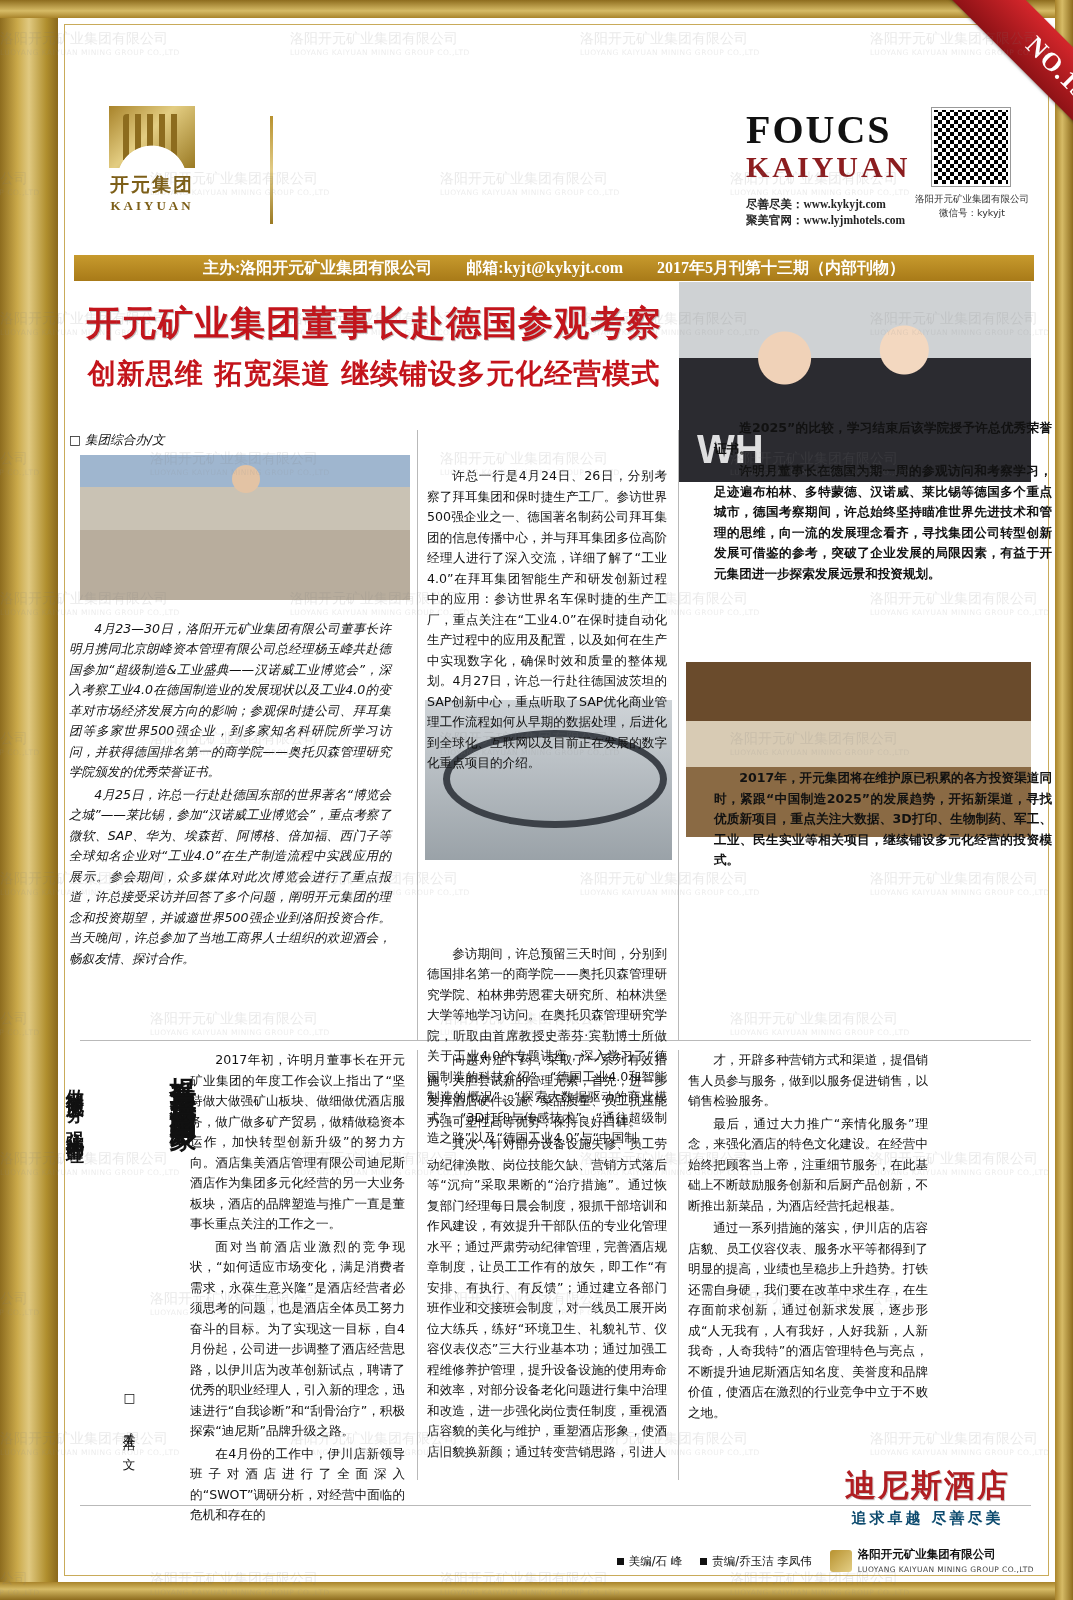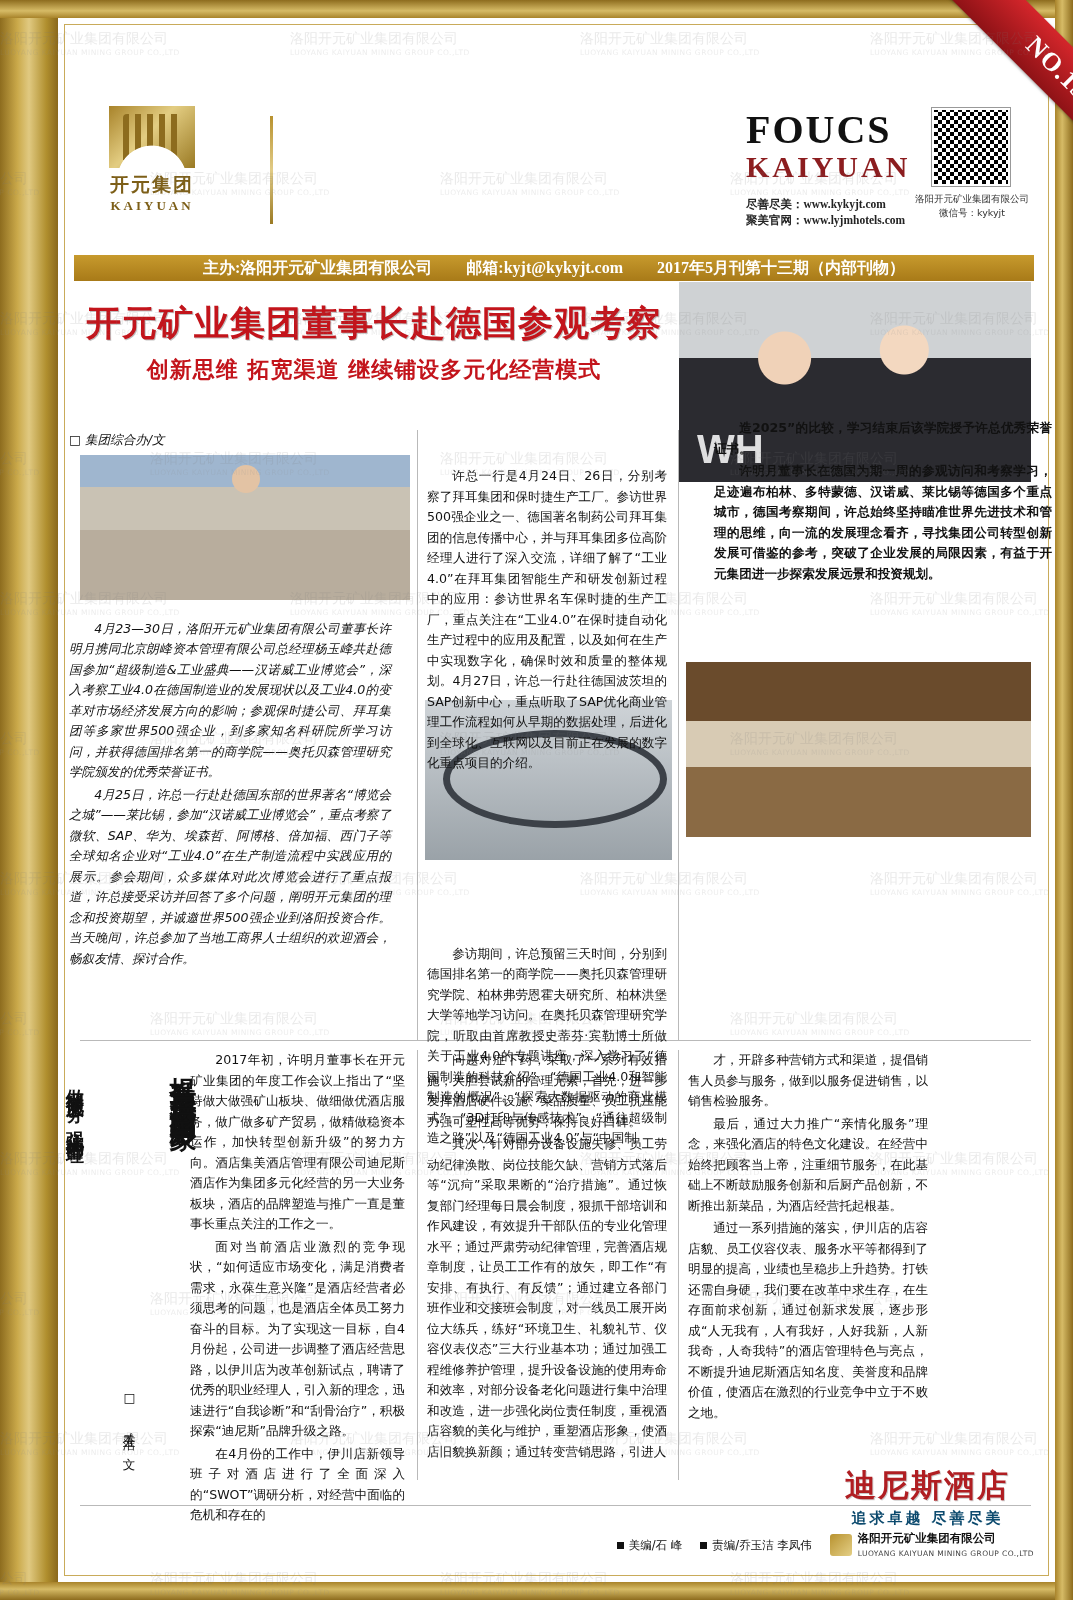--- a/index.html
+++ b/index.html
@@ -139,21 +139,21 @@
   
   .headline {
     position:absolute; left:74px; top:300px; width:600px; text-align:center;
   }
   .headline h1 {
     margin:0; font-size:35px; font-weight:bold; color:#c3141b; letter-spacing:1px;
     font-family:"DejaVu Sans", sans-serif;
     text-shadow:1px 1px 0 rgba(0,0,0,.25);
   }
   .headline h2 {
-    margin:8px 0 0; font-size:22px; font-weight:bold; color:#c3141b; letter-spacing:1px;
+    margin:8px 0 0; font-size:28px; font-weight:bold; color:#c3141b; letter-spacing:1px;
     font-family:"DejaVu Sans", sans-serif;
   }
 
   
   .photo { position:absolute; overflow:hidden; background:#6b6b6b; }
   .photo .ph-inner { position:absolute; inset:0; }
 
   #photo-top-right { left:679px; top:282px; width:352px; height:200px; }
   #photo-top-right .ph-inner{
     background:
@@ -246,21 +246,21 @@
     font-size:31px; font-weight:bold; color:#b01e22; letter-spacing:2px;
     font-family:"DejaVu Sans", sans-serif;
     text-shadow:1px 1px 0 rgba(0,0,0,.2);
   }
   .hotel-logo .hl-sub {
     font-size:15px; font-weight:bold; color:#0c4a6e; letter-spacing:3px; margin-top:2px;
   }
 
   
   .footer {
-    position:absolute; left:74px; bottom:42px; width:960px; height:26px;
+    position:absolute; left:74px; bottom:26px; width:960px; height:26px;
     display:flex; align-items:center; justify-content:flex-end; gap:18px;
     font-size:11.5px; color:#111;
   }
   .footer .fsq { display:inline-block; width:7px; height:7px; background:#111; margin-right:5px; }
   .foot-logo { display:flex; align-items:center; gap:6px; }
   .foot-logo .fl-mark {
     width:22px; height:22px; background:linear-gradient(135deg,#b8922f,#e4cf86);
     border-radius:3px;
   }
   .foot-logo .fl-cn { font-size:11.5px; font-weight:bold; color:#111; line-height:12px; }
@@ -359,20 +359,21 @@
   <div class="col" style="left:427px; top:418px; width:240px;margin-top:48px;">
     <p>许总一行是4月24日、26日，分别考察了拜耳集团和保时捷生产工厂。参访世界500强企业之一、德国著名制药公司拜耳集团的信息传播中心，并与拜耳集团多位高阶经理人进行了深入交流，详细了解了“工业4.0”在拜耳集团智能生产和研发创新过程中的应用：参访世界名车保时捷的生产工厂，重点关注在“工业4.0”在保时捷自动化生产过程中的应用及配置，以及如何在生产中实现数字化，确保时效和质量的整体规划。4月27日，许总一行赴往德国波茨坦的SAP创新中心，重点听取了SAP优化商业管理工作流程如何从早期的数据处理，后进化到全球化、互联网以及目前正在发展的数字化重点项目的介绍。</p>
     <div style="height:168px;"></div>
     <p>参访期间，许总预留三天时间，分别到德国排名第一的商学院——奥托贝森管理研究学院、柏林弗劳恩霍夫研究所、柏林洪堡大学等地学习访问。在奥托贝森管理研究学院，听取由首席教授史蒂芬·宾勒博士所做关于工业4.0的专题讲座，深入学习了“德国制造的科技介绍”、“德国工业4.0和智能制造的概况”、“探索大数据驱动的商业模式”、“3D打印与传感技术”、“通往超级制造之路”以及“德国工业4.0”与“中国制</p>
   </div>
 
   <div class="col" style="left:714px; top:418px; width:338px;font-weight:bold;">
     <p>造2025”的比较，学习结束后该学院授予许总优秀荣誉证书。</p>
     <p>许明月董事长在德国为期一周的参观访问和考察学习，足迹遍布柏林、多特蒙德、汉诺威、莱比锡等德国多个重点城市，德国考察期间，许总始终坚持瞄准世界先进技术和管理的思维，向一流的发展理念看齐，寻找集团公司转型创新发展可借鉴的参考，突破了企业发展的局限因素，有益于开元集团进一步探索发展远景和投资规划。</p>
     <div style="height:182px;"></div>
+    <p>2017年，开元集团将在维护原已积累的各方投资渠道同时，紧跟“中国制造2025”的发展趋势，开拓新渠道，寻找优质新项目，重点关注大数据、3D打印、生物制药、军工、工业、民生实业等相关项目，继续铺设多元化经营的投资模式。</p>
   </div>
 
   <div class="feature-title">提升集美迪尼斯酒店品牌形象</div>
   <div class="feature-sub">做细做优服务  强化内部管理</div>
   <div class="feature-author">□ 乔玉洁/文</div>
 
   <div class="col" style="left:190px; top:1050px; width:215px;">
     <p>2017年初，许明月董事长在开元矿业集团的年度工作会议上指出了“坚持做大做强矿山板块、做细做优酒店服务，做广做多矿产贸易，做精做稳资本运作，加快转型创新升级”的努力方向。酒店集美酒店管理有限公司迪尼斯酒店作为集团多元化经营的另一大业务板块，酒店的品牌塑造与推广一直是董事长重点关注的工作之一。</p>
     <p>面对当前酒店业激烈的竞争现状，“如何适应市场变化，满足消费者需求，永葆生意兴隆”是酒店经营者必须思考的问题，也是酒店全体员工努力奋斗的目标。为了实现这一目标，自4月份起，公司进一步调整了酒店经营思路，以伊川店为改革创新试点，聘请了优秀的职业经理人，引入新的理念，迅速进行“自我诊断”和“刮骨治疗”，积极探索“迪尼斯”品牌升级之路。</p>
     <p>在4月份的工作中，伊川店新领导班子对酒店进行了全面深入的“SWOT”调研分析，对经营中面临的危机和存在的</p>

